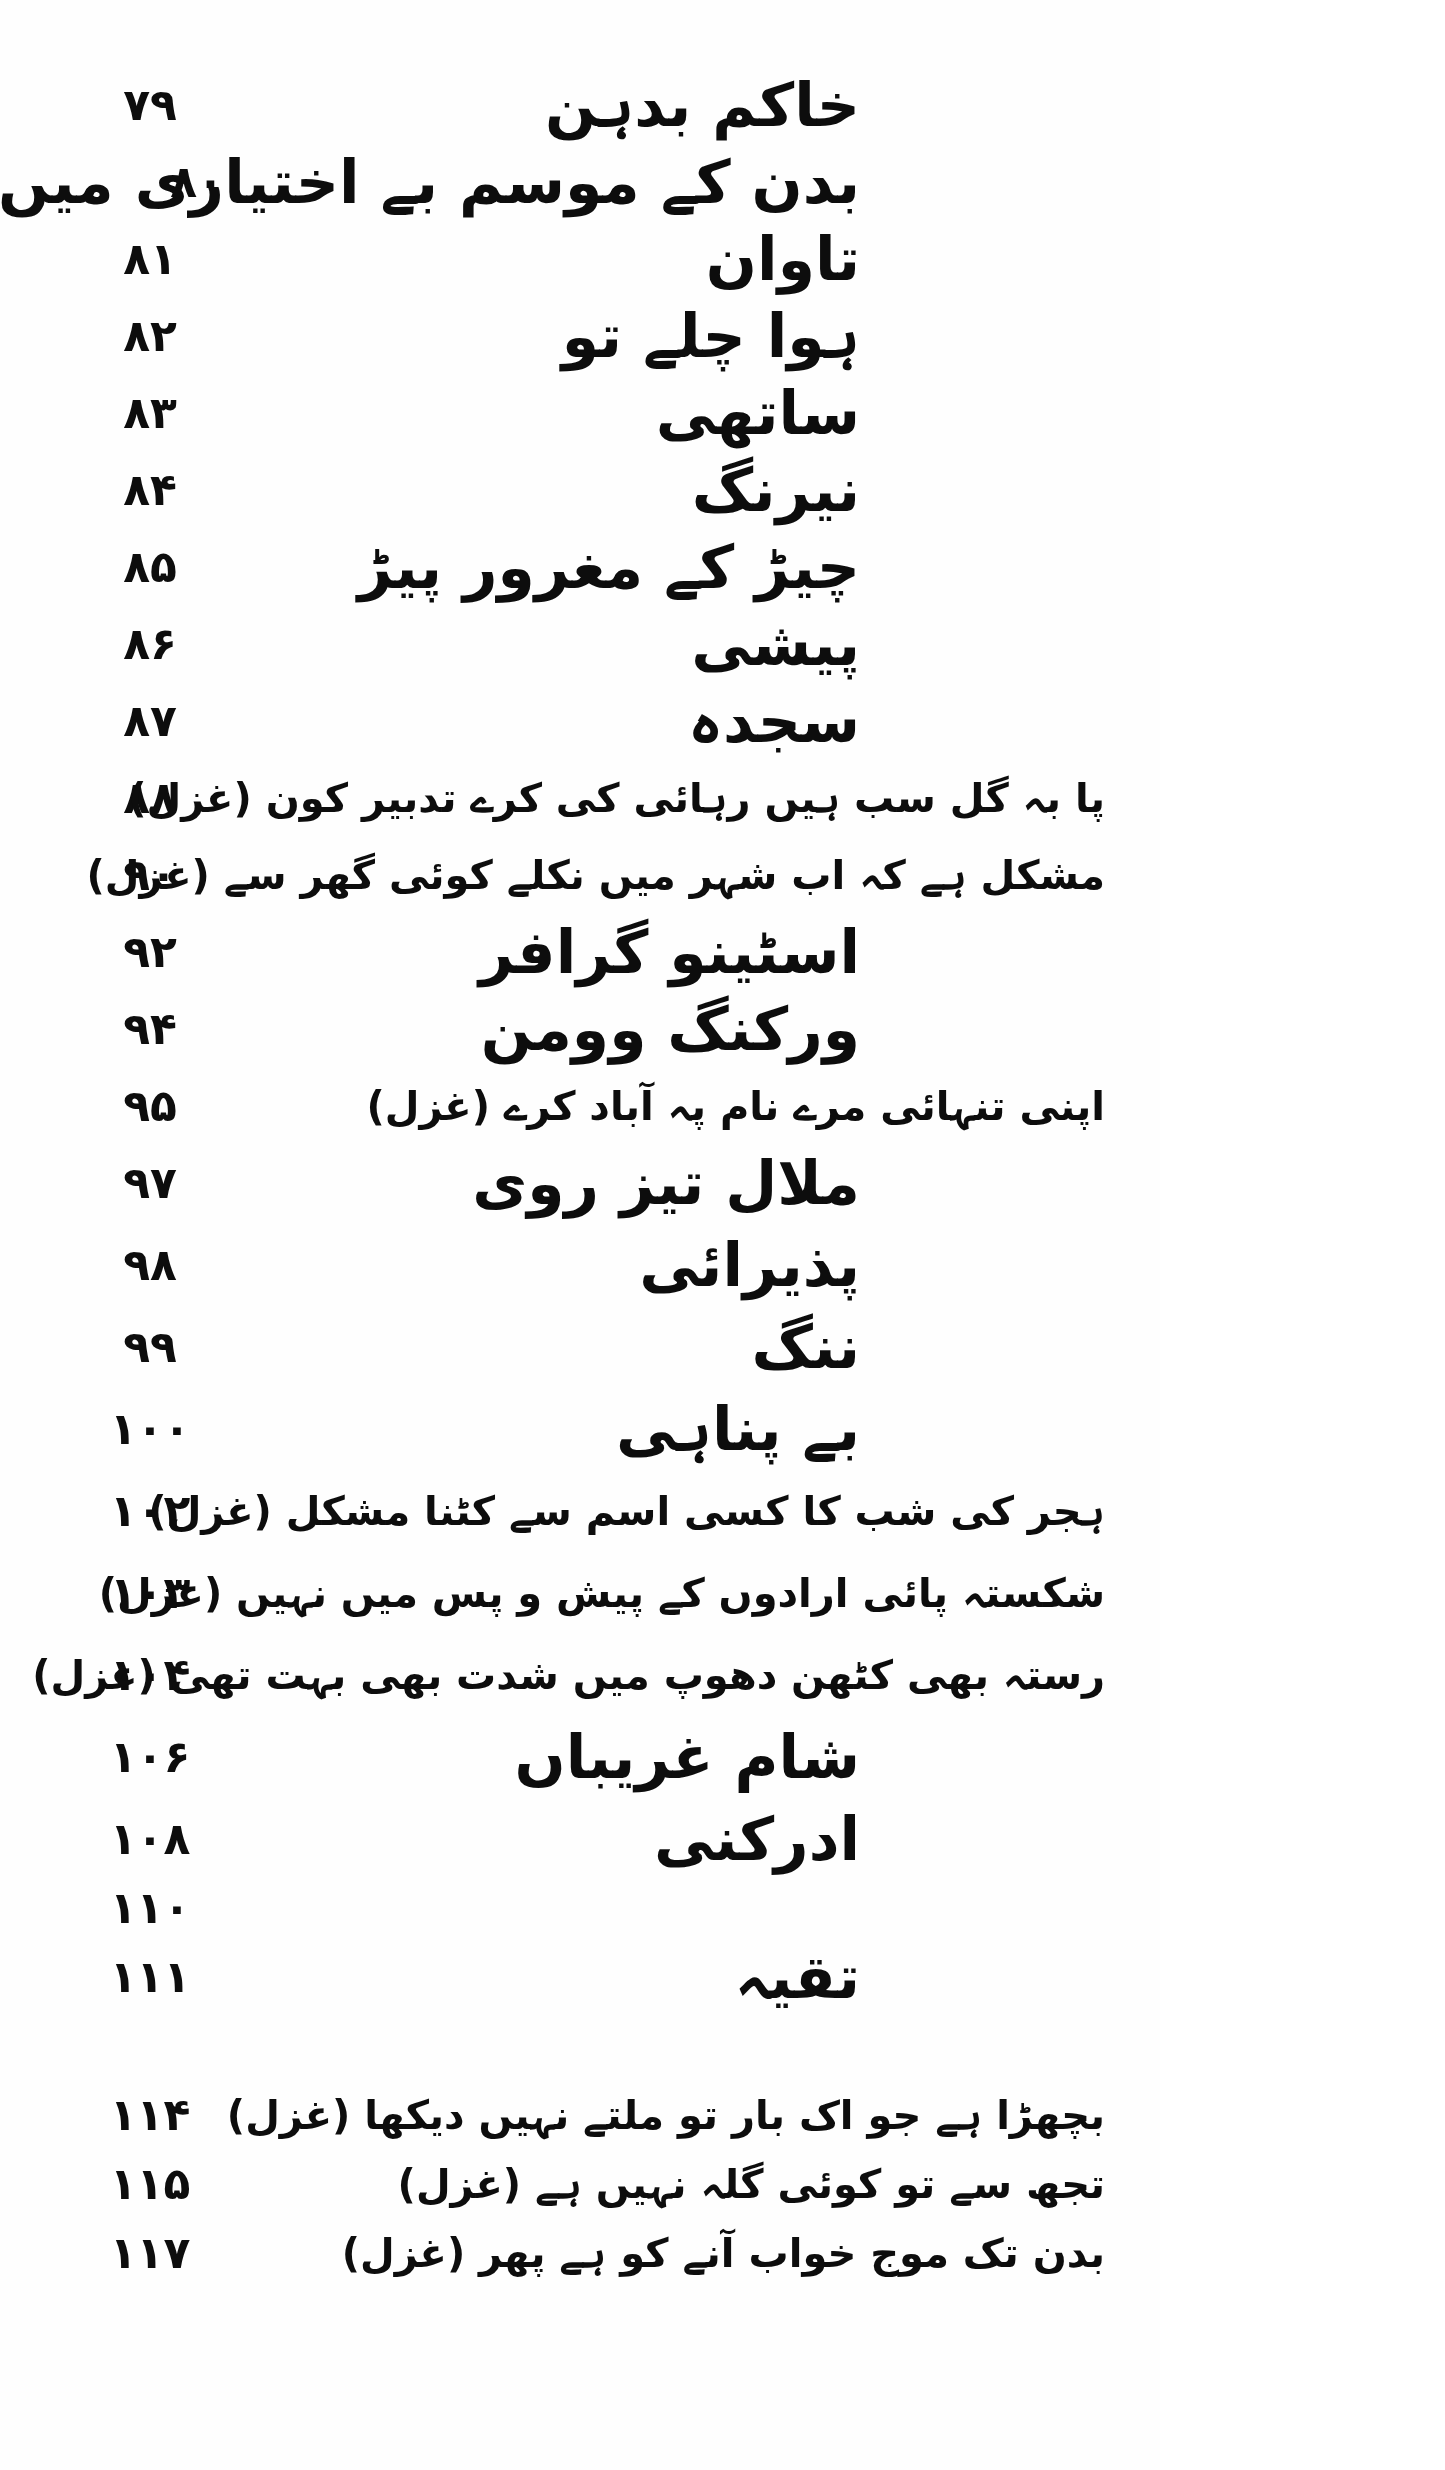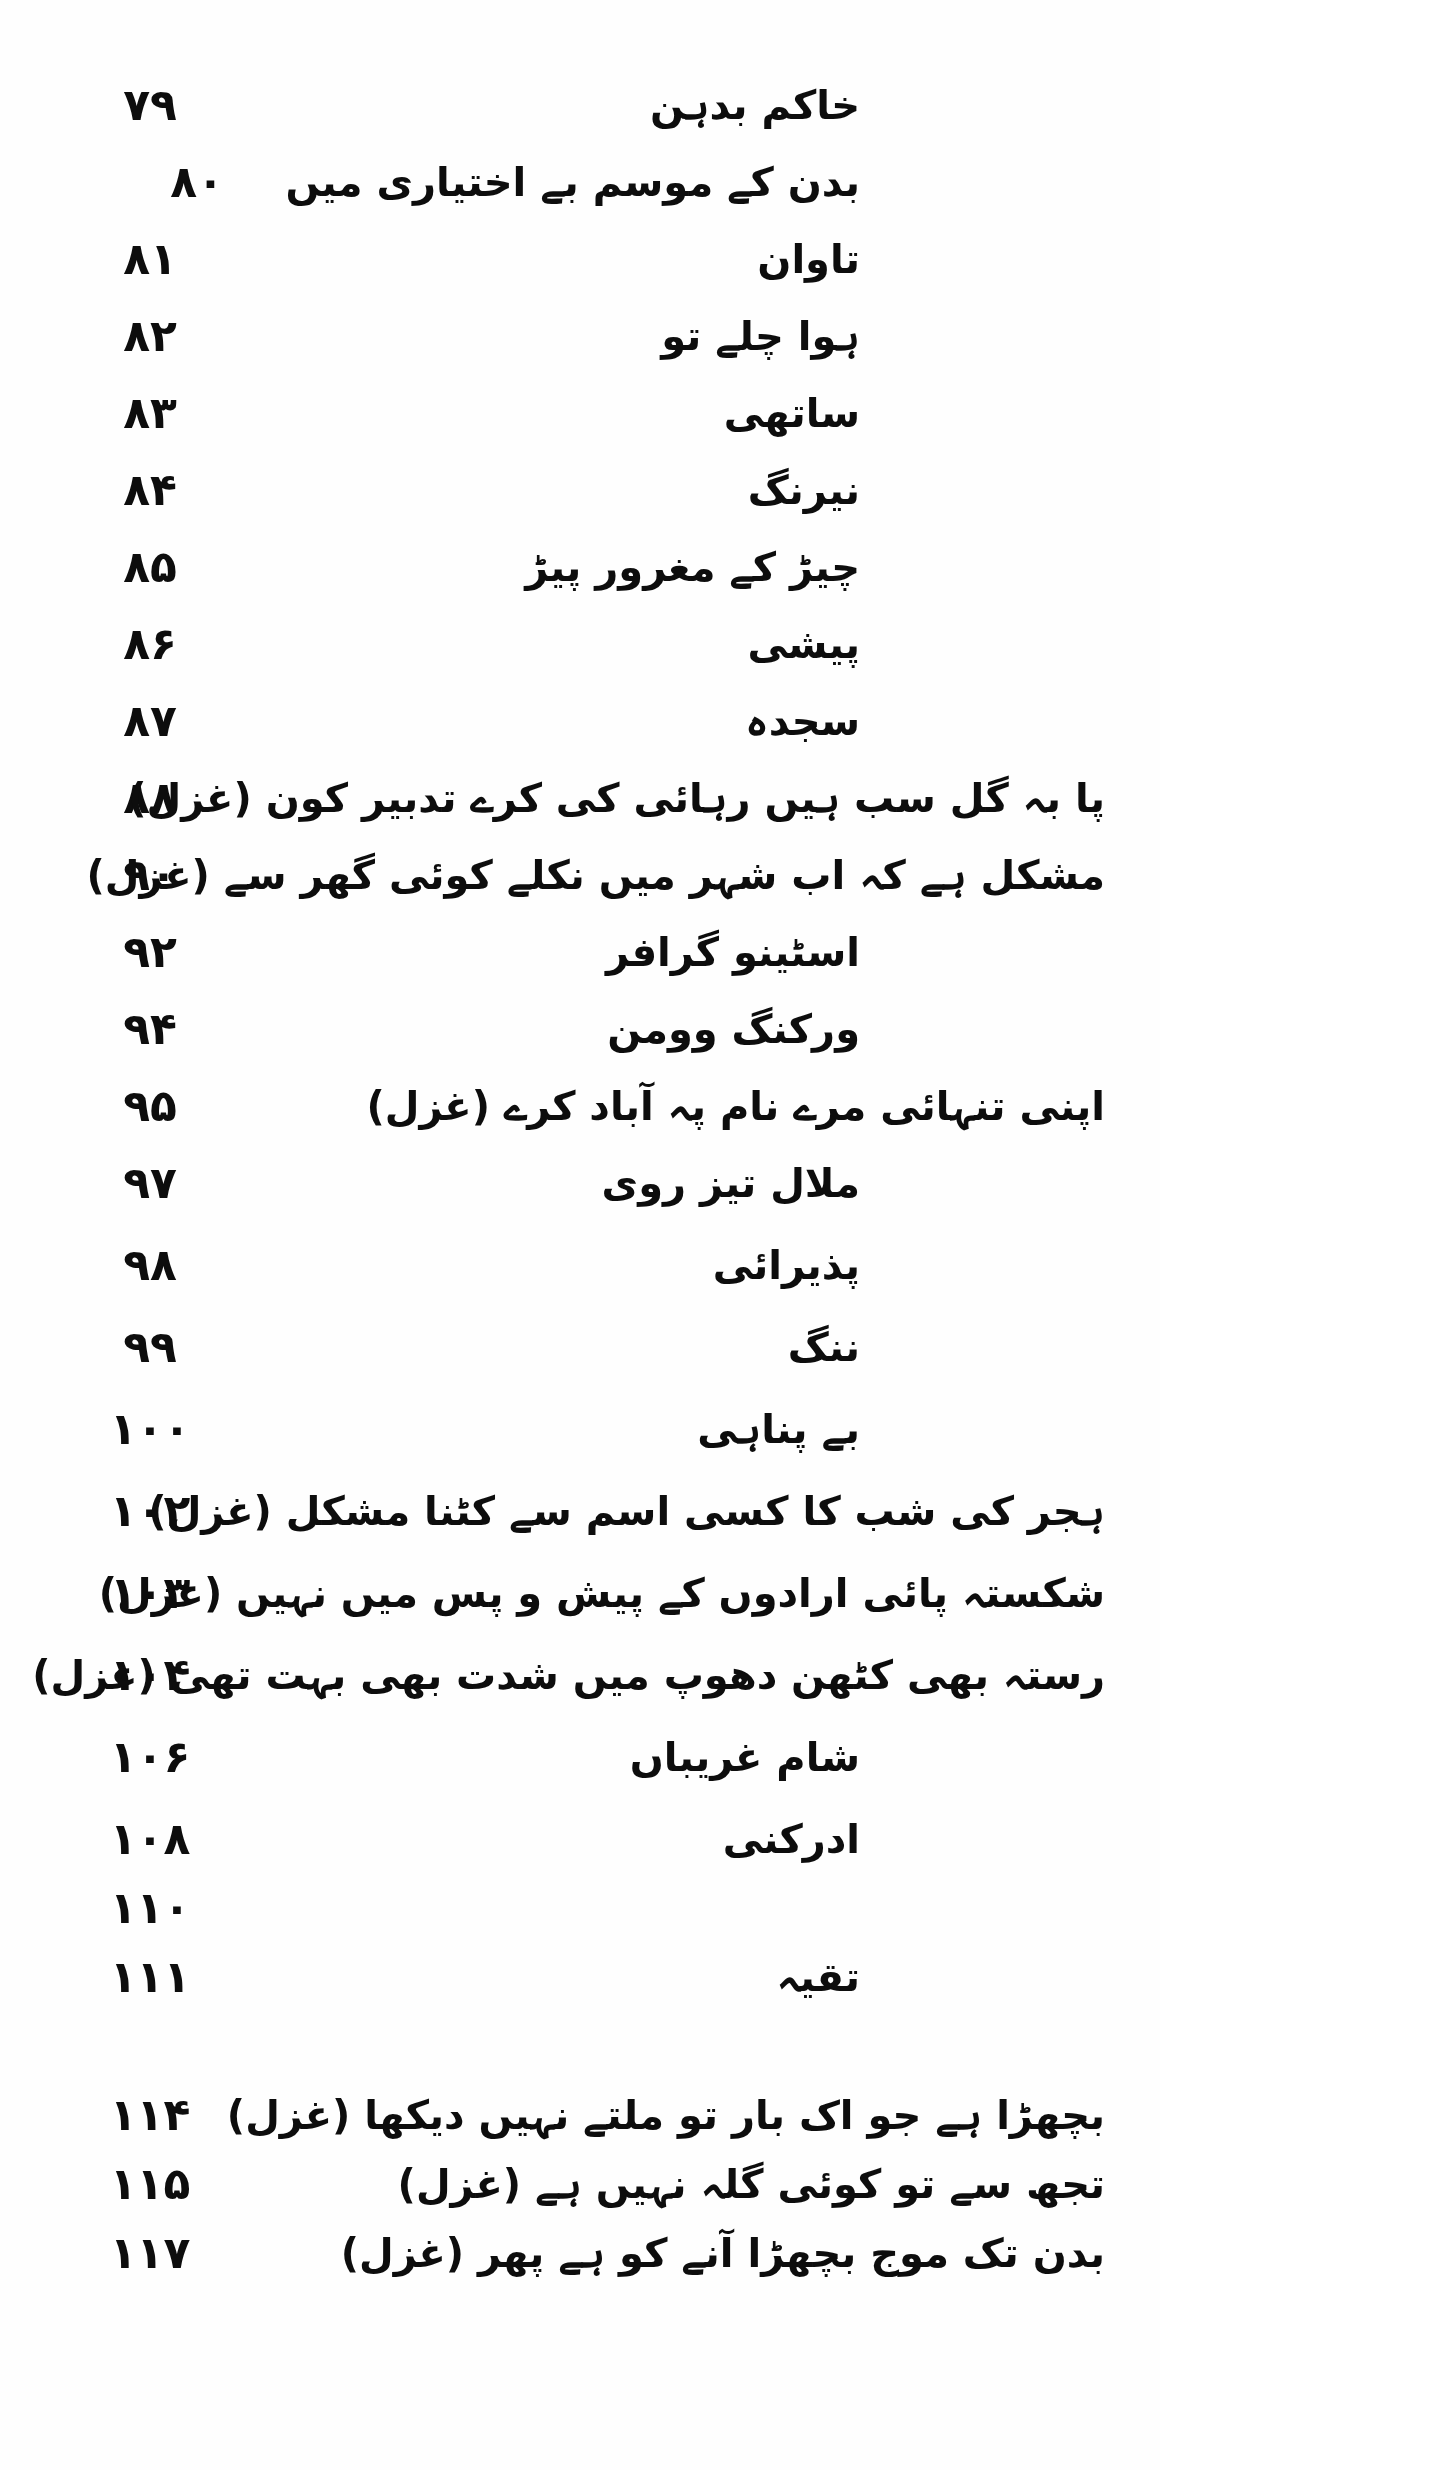--- a/index.html
+++ b/index.html
@@ -45,21 +45,21 @@
     height: 96px;
     line-height: 96px;
     white-space: nowrap;
     direction: rtl;
     unicode-bidi: embed;
     font-weight: bold;
     color: #0d0d0d;
   }
   .row.nazm .title {
     right: 300px;
-    font-size: 40px;
+    font-size: 60px;
   }
   .row.ghazal .title {
     right: 55px;
     font-size: 40px;
   }
 </style>
 </head>
 <body>
 
 <div class="page">
@@ -166,16 +166,16 @@
       <div class="row ghazal" style="top: 2067px;">
         <div class="num">۱۱۴</div>
         <div class="title" dir="rtl">بچھڑا ہے جو اک بار تو ملتے نہیں دیکھا (غزل)</div>
       </div>
       <div class="row ghazal" style="top: 2136px;">
         <div class="num">۱۱۵</div>
         <div class="title" dir="rtl">تجھ سے تو کوئی گلہ نہیں ہے (غزل)</div>
       </div>
       <div class="row ghazal" style="top: 2205px;">
         <div class="num">۱۱۷</div>
-        <div class="title" dir="rtl">بدن تک موج بچھڑا آنے کو ہے پھر (غزل)</div>
+        <div class="title" dir="rtl">بدن تک موج خواب آنے کو ہے پھر (غزل)</div>
       </div>
     </div>
 </div>
 
 </body></html>

